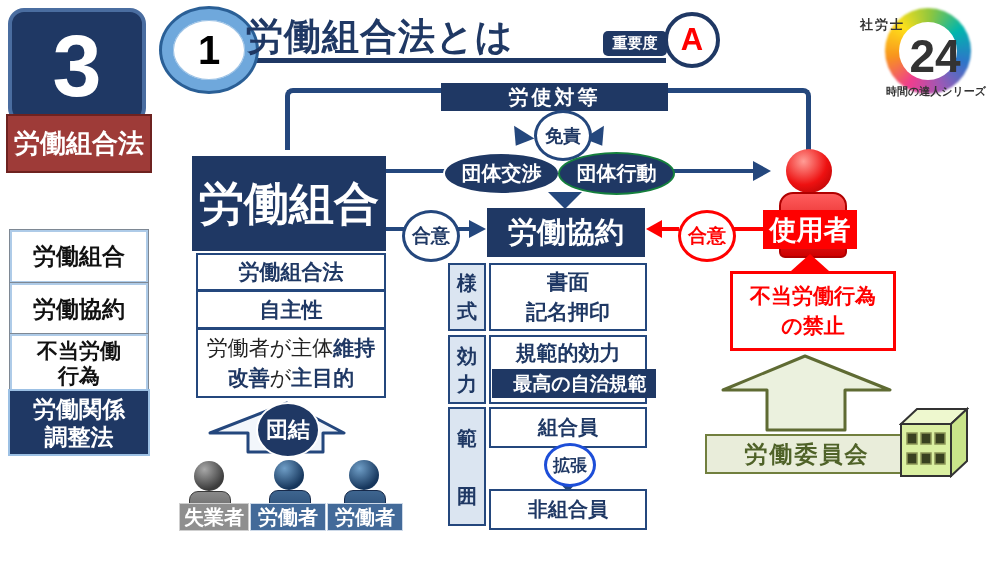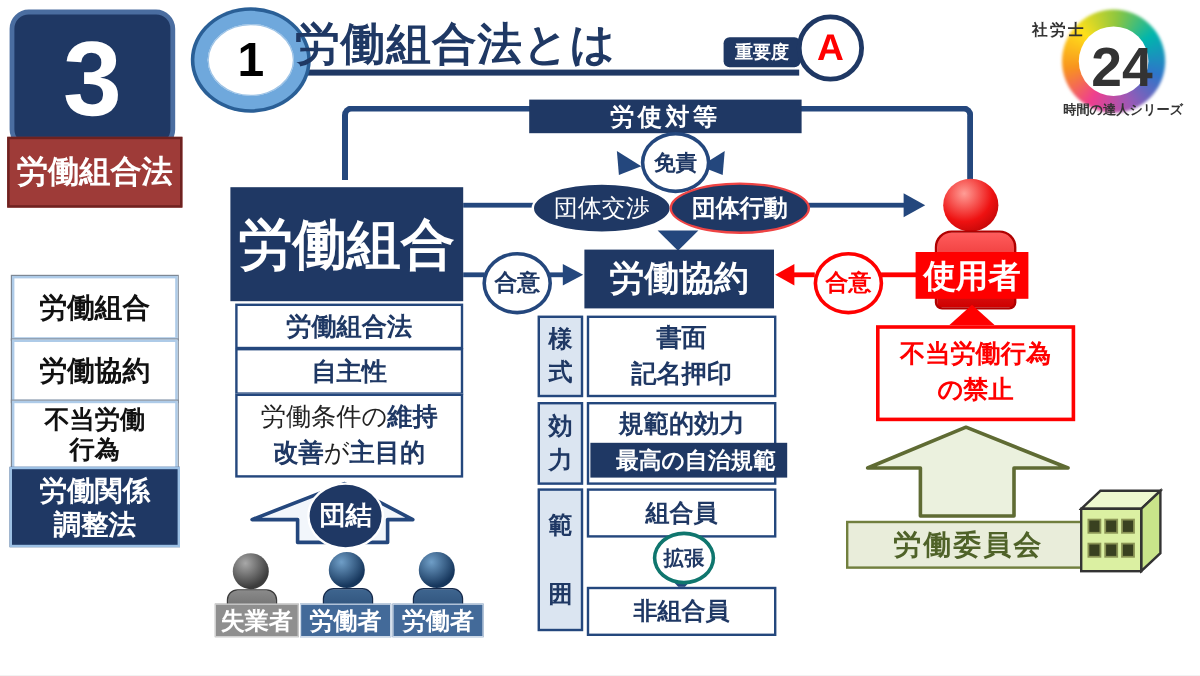--- a/index.html
+++ b/index.html
@@ -87,41 +87,41 @@
 
   <div class="abs ctr oval" style="left:534px;top:110px;width:52px;height:45px;background:#fff;border:3px solid #24477d;z-index:2;">
     <span class="navy-t" style="font-size:18px;font-weight:800;">免責</span>
   </div>
 
   <div class="abs line" style="left:386px;top:169px;width:59px;height:4px;"></div>
   <div class="abs line" style="left:671px;top:169px;width:84px;height:4px;"></div>
   <div class="abs tri" style="left:753px;top:161px;border-top:10px solid transparent;border-bottom:10px solid transparent;border-left:18px solid #24477d;"></div>
 
   <div class="abs navy-bg ctr oval" style="left:443px;top:152px;width:113px;height:39px;border:2px solid #fff;z-index:2;">
-    <span style="font-size:20px;font-weight:400;">団体交渉</span>
-  </div>
-  <div class="abs navy-bg ctr oval" style="left:558px;top:152px;width:113px;height:39px;border:2px solid #ef4444;z-index:2;">
+    <span style="font-size:20px;font-weight:700;">団体交渉</span>
+  </div>
+  <div class="abs navy-bg ctr oval" style="left:558px;top:152px;width:113px;height:39px;border:2px solid #15803d;z-index:2;">
     <span style="font-size:20px;font-weight:800;">団体行動</span>
   </div>
 
   <div class="abs tri" style="left:548px;top:192px;border-left:17px solid transparent;border-right:17px solid transparent;border-top:17px solid #24477d;"></div>
 
   <div class="abs navy-bg ctr" style="left:192px;top:156px;width:194px;height:95px;z-index:2;">
     <span style="font-size:45px;font-weight:800;">労働組合</span>
   </div>
 
   <div class="abs wbox ctr" style="left:196px;top:253px;width:186px;height:34px;">
     <span class="navy-t" style="font-size:21px;font-weight:800;">労働組合法</span>
   </div>
   <div class="abs wbox ctr" style="left:196px;top:290px;width:186px;height:35px;">
     <span class="navy-t" style="font-size:21px;font-weight:800;">自主性</span>
   </div>
   <div class="abs wbox" style="left:196px;top:328px;width:186px;height:66px;display:flex;flex-direction:column;justify-content:center;align-items:center;font-size:21px;line-height:30px;">
     <div>
-      <span style="color:#222;">労働条件の</span><span class="navy-t bold">維持</span>
+      <span style="color:#222;">労働者が主体</span><span class="navy-t bold">維持</span>
     </div>
     <div>
       <span class="navy-t bold">改善</span><span style="color:#222;">が</span><span class="navy-t bold">主目的</span>
     </div>
   </div>
 
   <div class="abs line" style="left:386px;top:227px;width:18px;height:4px;"></div>
   <div class="abs ctr oval" style="left:402px;top:210px;width:52px;height:46px;background:#fff;border:3px solid #24477d;z-index:2;">
     <span class="navy-t" style="font-size:19px;font-weight:800;">合意</span>
   </div>
@@ -173,21 +173,21 @@
     </div>
   </div>
 
   <div class="abs keybox pre" style="left:448px;top:407px;width:34px;height:115px;font-size:20px;">
     <span class="pre" style="line-height:58px;text-align:center;">範
 囲</span>
   </div>
   <div class="abs wbox ctr" style="left:489px;top:407px;width:154px;height:37px;">
     <span class="navy-t" style="font-size:20px;font-weight:800;">組合員</span>
   </div>
-  <div class="abs ctr oval" style="left:544px;top:443px;width:46px;height:38px;background:#fff;border:3px solid #0f766e;z-index:2;">
+  <div class="abs ctr oval" style="left:544px;top:443px;width:46px;height:38px;background:#fff;border:3px solid #1d4ed8;z-index:2;">
     <span class="navy-t" style="font-size:17px;font-weight:800;">拡張</span>
   </div>
   <div class="abs tri" style="left:555px;top:478px;border-left:13px solid transparent;border-right:13px solid transparent;border-top:14px solid #24477d;"></div>
   <div class="abs wbox ctr" style="left:489px;top:489px;width:154px;height:37px;">
     <span class="navy-t" style="font-size:20px;font-weight:800;">非組合員</span>
   </div>
 
   <svg class="abs" style="left:206px;top:399px;" width="142" height="57" viewBox="0 0 142 57">
     <polygon points="4,34 81,4 138,34 117,34 117,53 42,53 42,34" fill="#f2f6fb" stroke="#24477d" stroke-width="3" stroke-linejoin="round"></polygon>
   </svg>

